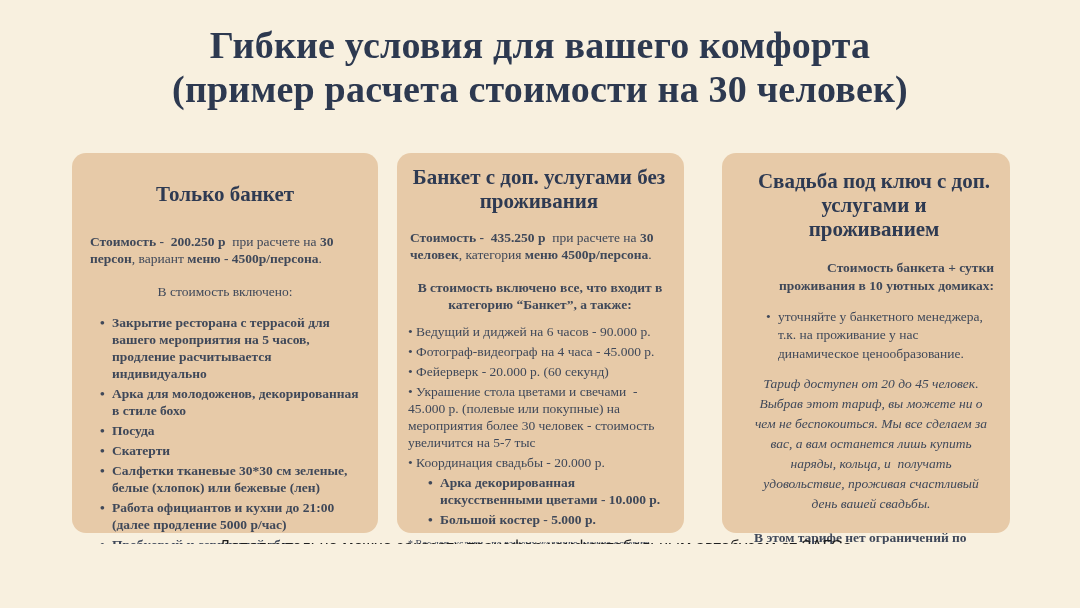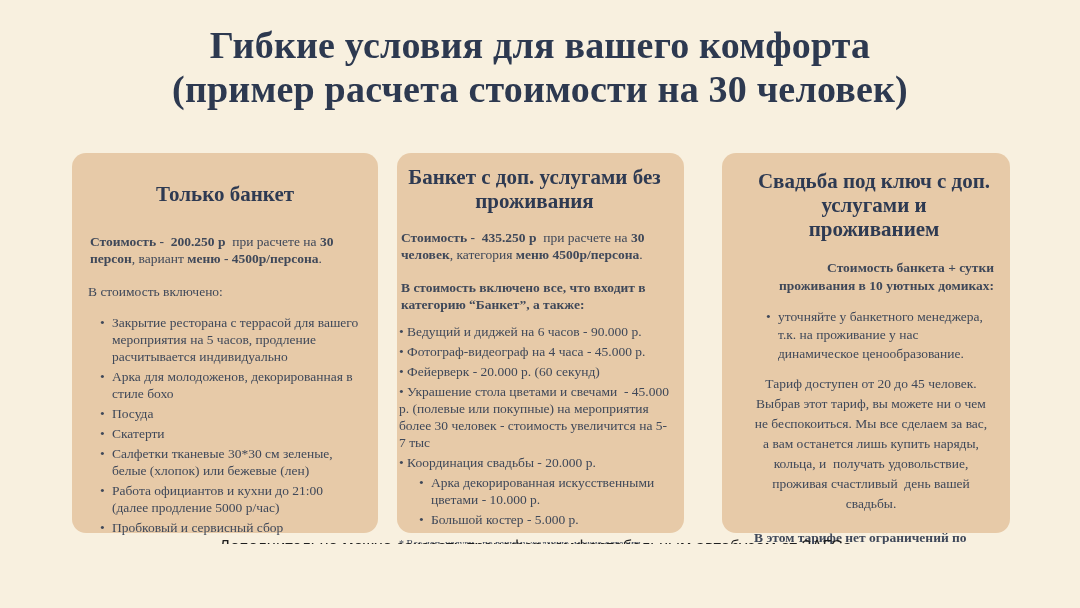--- a/index.html
+++ b/index.html
@@ -12,42 +12,42 @@
     font-size:38px; line-height:1.15; font-weight:bold;
     color:#2d3950; letter-spacing:0.2px;
   }
   .main-title span { display:block; }
   .cards { position:absolute; left:72px; top:153px; display:flex; align-items:stretch; }
   .card {
     background:#e7caa8; border-radius:14px; height:380px; box-sizing:border-box;
     font-size:13.5px; line-height:1.26; color:#3f4859;
   }
   .card-1 { width:306px; padding:22px 16px 0 16px; }
-  .card-2 { width:287px; margin-left:19px; padding:13px 14px 0 2px; }
+  .card-2 { width:287px; margin-left:19px; padding:13px 14px 0 11px; }
   .card-3 { width:288px; margin-left:38px; padding:17px 16px 0 32px; }
   .card h2 {
     margin:0; text-align:center; font-size:21px; line-height:1.14;
     color:#2e3a52; font-weight:bold;
   }
   .card-1 h2 { margin-top:8px; margin-bottom:26px; }
   .card-2 h2 { margin-bottom:15px; }
   .card-3 h2 { margin-bottom:17px; }
   .b { font-weight:bold; }
   .price { margin:0 0 16px 2px; white-space:pre-wrap; }
-  .included { margin:0 0 14px 0; }
+  .included { margin:0 0 14px 0;text-align:center; }
   .card-2 .included { font-weight:bold; margin:13px 0 9px 2px; line-height:1.3; }
-  ul.bullets { margin:0; padding:0 0 0 24px; list-style:none; }
+  ul.bullets { margin:0; padding:0 0 0 24px; list-style:none;font-weight:bold; }
   ul.bullets li { position:relative; margin:0 0 3px 0; white-space:pre-wrap; }
   ul.bullets li::before { content:"\2022"; position:absolute; left:-12px; }
   .flat-bullets p { margin:0 0 3px 0; white-space:pre-wrap; }
   ul.sub { margin:0; padding-left:32px; }
   .footnote { margin:9px 0 0 0; font-size:10px; line-height:1.35; color:#44506 2; }
   .card-3 .subtitle { text-align:right; font-weight:bold; margin:0 0 13px 0; line-height:1.35; }
   .card-3 ul.bullets { font-weight:normal; margin-bottom:11px; line-height:1.35; }
-  .card-3 .para-center { text-align:center; margin:0 6px 15px 0; line-height:1.48; white-space:pre-wrap; }
+  .card-3 .para-center { text-align:center; margin:0 6px 15px 0; line-height:1.48; white-space:pre-wrap;font-style:italic; }
   .card-3 .bold-para { font-weight:bold; margin:0 0 15px 0; line-height:1.4; white-space:pre-wrap; }
   .footer {
     position:absolute; left:0; right:9px; top:536px; text-align:center;
     font-family:"Liberation Sans", sans-serif; font-size:16.5px;
     line-height:1.27; color:#1e1e1e;
   }
   .footer div { white-space:pre-wrap; }
 </style>
 </head>
 <body>

